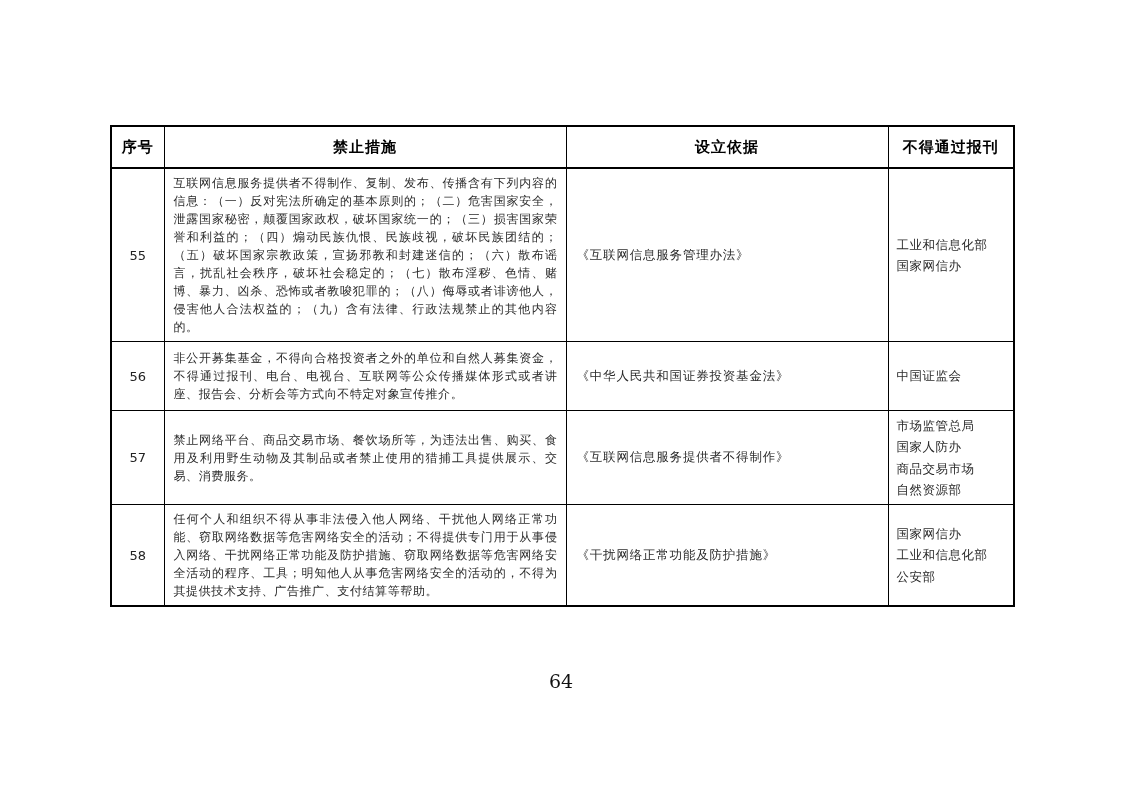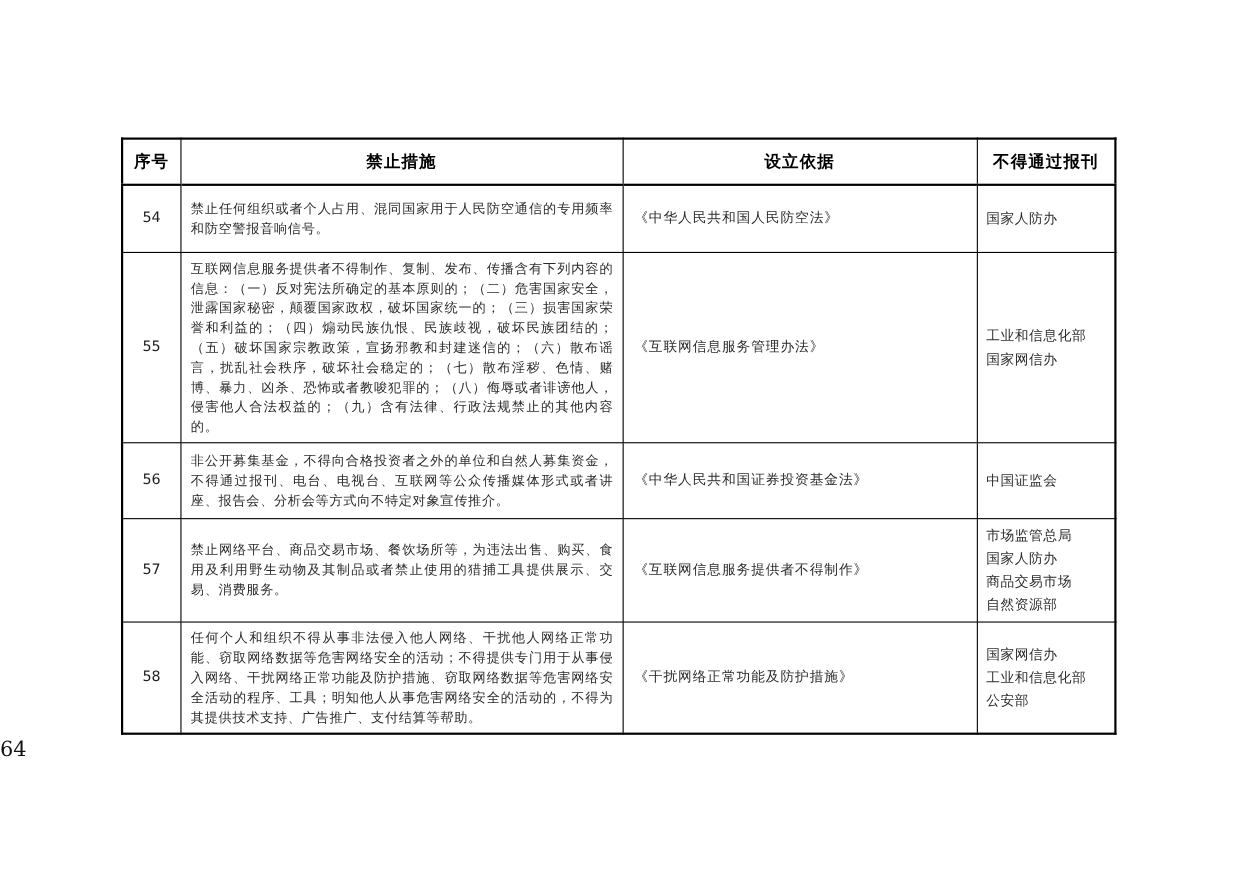--- a/index.html
+++ b/index.html
@@ -77,20 +77,21 @@
   .row-54 { height: 61px; }
   .row-55 { height: 155px; }
   .row-56 { height: 69px; }
   .row-57 { height: 75px; }
   .row-58 { height: 95px; }
   .page-number {
     position: absolute;
     left: 0;
     right: 0;
     top: 670px;
+    text-align: center;
     font-family: "DejaVu Serif", serif;
     font-size: 19px;
     color: #111;
   }
 </style>
 </head>
 <body>
 
 <table class="doc-table">
   <colgroup>
@@ -102,28 +103,20 @@
   <thead>
     <tr class="header-row">
       <th>序号</th>
       <th>禁止措施</th>
       <th>设立依据</th>
       <th>不得通过报刊</th>
     </tr>
   </thead>
   <tbody>
 
-    <tr class="row-54">
-      <td class="no-cell">54</td>
-      <td class="measure-cell">禁止任何组织或者个人占用、混同国家用于人民防空通信的专用频率和防空警报音响信号。</td>
-      <td class="basis-cell">《中华人民共和国人民防空法》</td>
-      <td class="depts-cell">
-        <div>国家人防办</div>
-      </td>
-    </tr>
 
     <tr class="row-55">
       <td class="no-cell">55</td>
       <td class="measure-cell">互联网信息服务提供者不得制作、复制、发布、传播含有下列内容的信息：（一）反对宪法所确定的基本原则的；（二）危害国家安全，泄露国家秘密，颠覆国家政权，破坏国家统一的；（三）损害国家荣誉和利益的；（四）煽动民族仇恨、民族歧视，破坏民族团结的；（五）破坏国家宗教政策，宣扬邪教和封建迷信的；（六）散布谣言，扰乱社会秩序，破坏社会稳定的；（七）散布淫秽、色情、赌博、暴力、凶杀、恐怖或者教唆犯罪的；（八）侮辱或者诽谤他人，侵害他人合法权益的；（九）含有法律、行政法规禁止的其他内容的。</td>
       <td class="basis-cell">《互联网信息服务管理办法》</td>
       <td class="depts-cell">
         <div>工业和信息化部</div>
         <div>国家网信办</div>
       </td>
     </tr>

